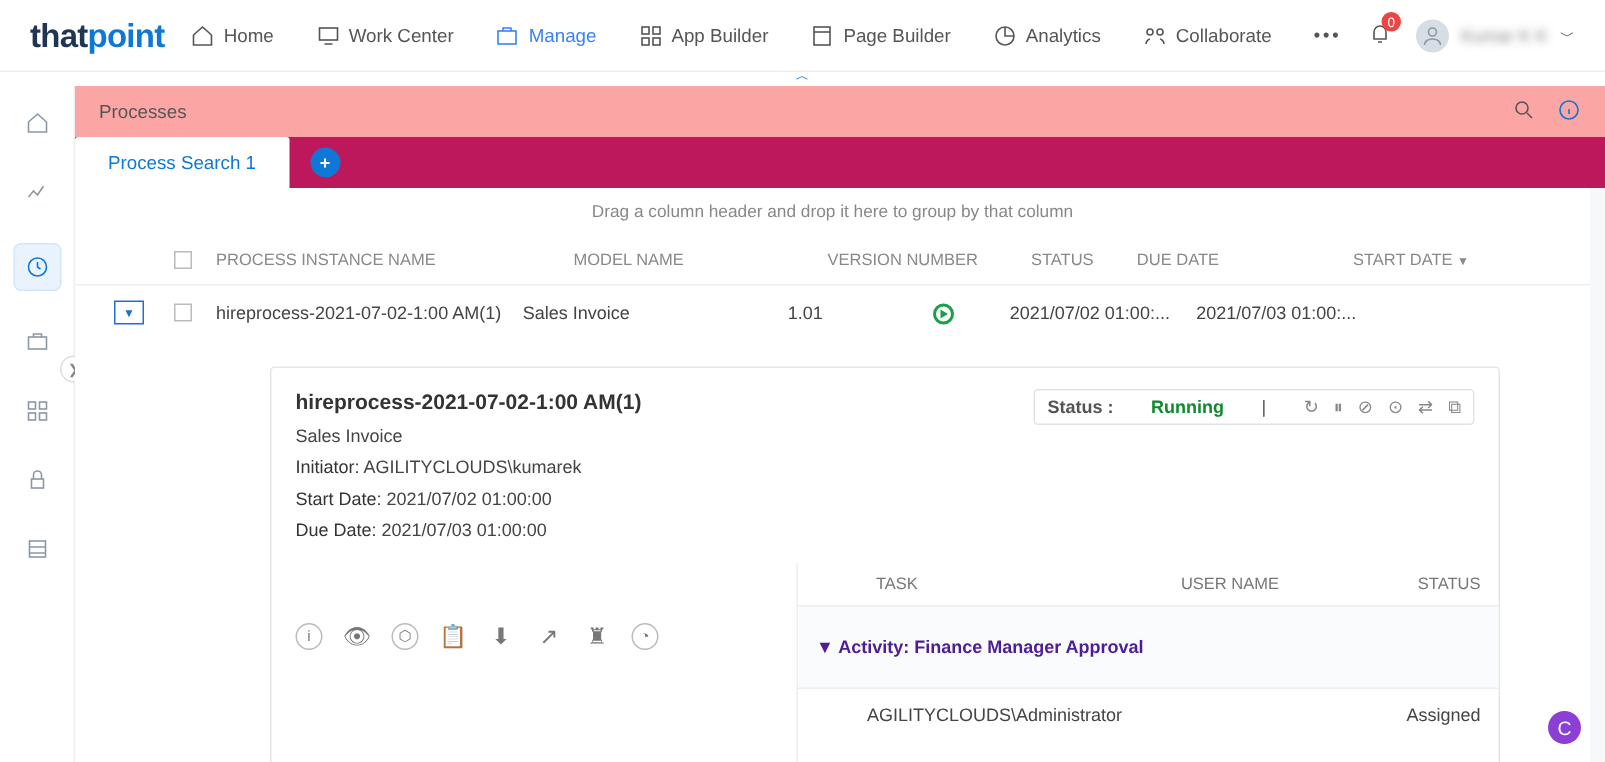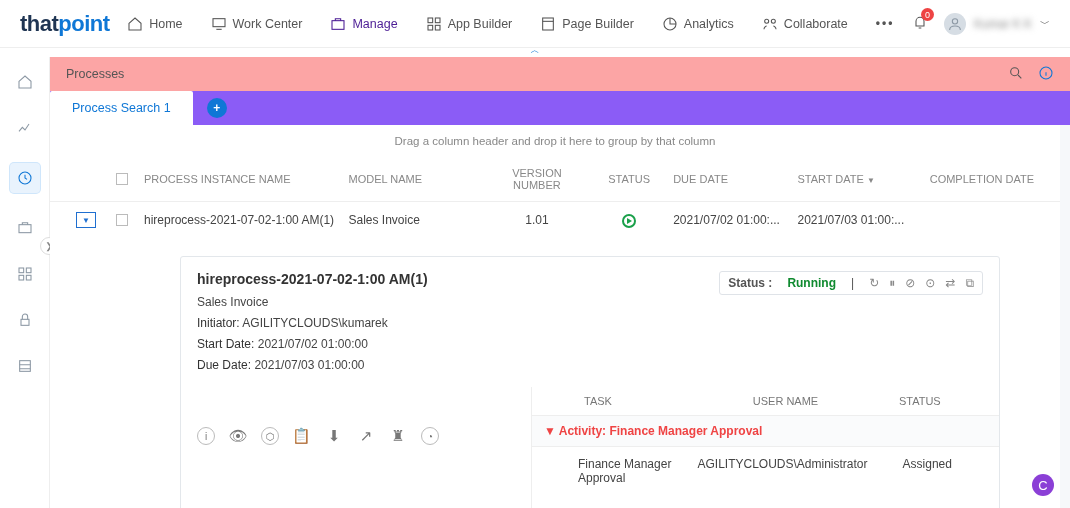--- a/index.html
+++ b/index.html
@@ -2,38 +2,38 @@
 <html><head>
 <meta charset="utf-8">
 <style>
 *{box-sizing:border-box;margin:0;padding:0;font-family:"Segoe UI",Arial,sans-serif}
 body{font-size:12px;color:#555;background:#fff}
 .topbar{height:48px;display:flex;align-items:center;padding:0 20px;border-bottom:1px solid #eee}
 .logo{font-size:22px;font-weight:700;color:#1f3553;letter-spacing:-.5px}
 .logo .accent{color:#0f77d6}
 .topnav{flex:1;display:flex;justify-content:center;gap:28px}
 .navitem{display:flex;align-items:center;gap:6px;color:#555;cursor:pointer;font-size:12.5px}
-.navitem.active{color:#4c1d95}
+.navitem.active{color:#3b82f6}
 .navicon{width:16px;height:16px;display:inline-flex;align-items:center;justify-content:center}
 .more{font-weight:700;letter-spacing:2px;cursor:pointer}
 .topright{display:flex;align-items:center;gap:16px}
 .bell{position:relative}
 .badge{position:absolute;top:-6px;right:-6px;background:#e44;color:#fff;border-radius:50%;width:13px;height:13px;font-size:9px;display:flex;align-items:center;justify-content:center}
 .avatar{width:22px;height:22px;border-radius:50%;background:#d6dde4;display:inline-flex;align-items:center;justify-content:center}
 .username{filter:blur(3px);color:#888}
 .layout{display:flex;height:calc(100vh - 48px)}
 .siderail{width:50px;background:#fff;border-right:1px solid #eee;display:flex;flex-direction:column;align-items:center;padding-top:14px;gap:24px;position:relative}
 .railitem{width:22px;height:22px;display:flex;align-items:center;justify-content:center;color:#8c98a4;cursor:pointer}
 .railitem.active{color:#0f77d6;background:#e9f3fd;border-radius:4px;padding:4px;width:30px;height:30px;box-shadow:0 0 0 1px #cfe6fb}
 .railtoggle{position:absolute;right:-9px;top:180px;width:18px;height:18px;border:1px solid #ddd;border-radius:50%;background:#fff;display:flex;align-items:center;justify-content:center;color:#888;font-size:9px;cursor:pointer}
 .main{flex:1;background:#f6f8fa;overflow:auto;position:relative}
 .crumbbar{height:34px;display:flex;align-items:center;justify-content:space-between;padding:0 16px;background:#fca5a5}
 .crumbbar .title{font-size:12.5px;color:#555}
 .crumbact{display:flex;gap:14px;color:#0f77d6}
-.tabstrip{display:flex;align-items:center;padding:0 10px 0 0;background:#8b5cf6}
+.tabstrip{display:flex;align-items:center;padding:0 10px 0 0;background:#be185d}
 .tab{background:#fff;padding:10px 22px;color:#0f77d6;font-size:12.5px;border-radius:2px 2px 0 0;cursor:pointer}
 .addtab{width:20px;height:20px;border-radius:50%;background:#0f77d6;color:#fff;display:flex;align-items:center;justify-content:center;font-weight:700;margin-left:14px;cursor:pointer}
 .gridwrap{background:#fff;margin:0 10px 0 0}
 .grouphint{text-align:center;color:#888;font-size:11.5px;padding:10px 0}
 .thead{display:flex;align-items:center;padding:6px 20px;border-bottom:1px solid #eee;color:#888;font-size:11px}
 .thead .col,.trow .col{padding:4px 6px}
 .c-exp{width:40px}
 .c-chk{width:28px}
 .c-name{flex:2.4}
 .c-model{flex:1.6}
@@ -45,34 +45,34 @@
 .trow{display:flex;align-items:center;padding:6px 20px;color:#444;font-size:12px}
 .expbtn{width:20px;height:16px;border:1px solid #1f6fd0;color:#1f6fd0;display:flex;align-items:center;justify-content:center;font-size:8px;cursor:pointer;background:#fff}
 .chkbox{width:12px;height:12px;border:1px solid #bbb;background:#fff;cursor:pointer}
 .runicon{width:14px;height:14px;border:2px solid #1aa04a;border-radius:50%;display:inline-flex;align-items:center;justify-content:center}
 .runicon::after{content:"";border-left:5px solid #1aa04a;border-top:3px solid transparent;border-bottom:3px solid transparent;margin-left:1px}
 .detailcard{margin:18px 60px 18px 130px;border:1px solid #e3e7eb;border-radius:3px;background:#fff}
 .dc-head{display:flex;justify-content:space-between;align-items:flex-start;padding:14px 16px 8px}
 .dc-left .hname{font-size:14px;font-weight:600;color:#333;margin-bottom:8px}
 .dc-left div{font-size:12px;color:#444;margin-bottom:7px}
 .dc-left b{color:#333;font-weight:400}
-.statuschip{border:1px solid #dfe3e8;border-radius:3px;padding:4px 8px;display:flex;align-items:center;gap:15px;color:#555;font-size:12px}
+.statuschip{border:1px solid #dfe3e8;border-radius:3px;padding:4px 8px;display:flex;align-items:center;gap:25px;color:#555;font-size:12px}
 .statuschip .running{color:#0f8a2f;font-weight:600}
 .chipicons{display:flex;gap:10px;color:#888}
 .chipicons span{cursor:pointer}
 .dc-body{display:flex}
 .dc-leftcol{width:350px;padding:0 16px}
 .iconrow{margin-top:40px;display:flex;gap:14px;color:#777}
 .iconrow span{width:18px;height:18px;border:1px solid #bbb;border-radius:50%;display:flex;align-items:center;justify-content:center;cursor:pointer;font-size:10px}
 .iconrow span.noborder{border:none;font-size:15px}
 .subgrid{flex:1;border-left:1px solid #eee}
 .sg-head{display:flex;padding:8px 12px;color:#777;font-size:11px}
-.sg-head .sgc,.sg-row .sgc{flex:1;text-align:center}
+.sg-head .sgc,.sg-row .sgc{flex:1;text-align:right}
 .sg-head .sgc:first-child{text-align:left;padding-left:40px}
-.sg-act{padding:8px 12px;color:#ef4444;font-size:12px;font-weight:600;border-top:1px solid #eee;border-bottom:1px solid #eee;background:#fafbfc}
+.sg-act{padding:20px 12px;color:#4c1d95;font-size:12px;font-weight:600;border-top:1px solid #eee;border-bottom:1px solid #eee;background:#fafbfc}
 .sg-row{display:flex;padding:10px 12px;font-size:12px;color:#444}
 .sg-row .sgc:first-child{text-align:left;padding-left:34px}
 .chev{font-size:10px}
 .sortind{font-size:8px;margin-left:3px}
 .speeddial{position:fixed;right:16px;bottom:12px;width:22px;height:22px;border-radius:50%;background:#8b3fd6;color:#fff;display:flex;align-items:center;justify-content:center;font-size:13px;cursor:pointer}
 svg{width:16px;height:16px;stroke:currentColor;fill:none;stroke-width:1.6}
 .crumbchev{text-align:center;color:#0f77d6;font-size:9px;margin-top:-4px;cursor:pointer}
 </style>
 </head>
 <body>
@@ -245,21 +245,20 @@
         <div class="col c-exp"></div>
         <div class="col c-chk">
             <div class="chkbox"></div>
           </div>
         <div class="col c-name">PROCESS INSTANCE NAME</div>
         <div class="col c-model">MODEL NAME</div>
         <div class="col c-ver">VERSION NUMBER</div>
         <div class="col c-stat">STATUS</div>
         <div class="col c-dd">DUE DATE</div>
         <div class="col c-sd"><span>START DATE</span><span class="sortind">▼</span></div>
-        <div class="col c-cd">COMPLETION DATE</div>
       </div>
 
       <div class="trow">
         <div class="col c-exp">
             <div class="expbtn">▼</div>
           </div>
         <div class="col c-chk">
             <div class="chkbox"></div>
           </div>
         <div class="col c-name">hireprocess-2021-07-02-1:00 AM(1)</div>
@@ -310,21 +309,20 @@
           </div>
 
           <div class="subgrid">
             <div class="sg-head">
               <div class="sgc">TASK</div>
               <div class="sgc">USER NAME</div>
               <div class="sgc">STATUS</div>
             </div>
             <div class="sg-act">▼  Activity: Finance Manager Approval</div>
             <div class="sg-row">
-              <div class="sgc">Finance Manager Approval</div>
               <div class="sgc">AGILITYCLOUDS\Administrator</div>
               <div class="sgc">Assigned</div>
             </div>
             <div style="height:24px"></div>
 
           </div>
         </div>
       </div>
 
     </div>

